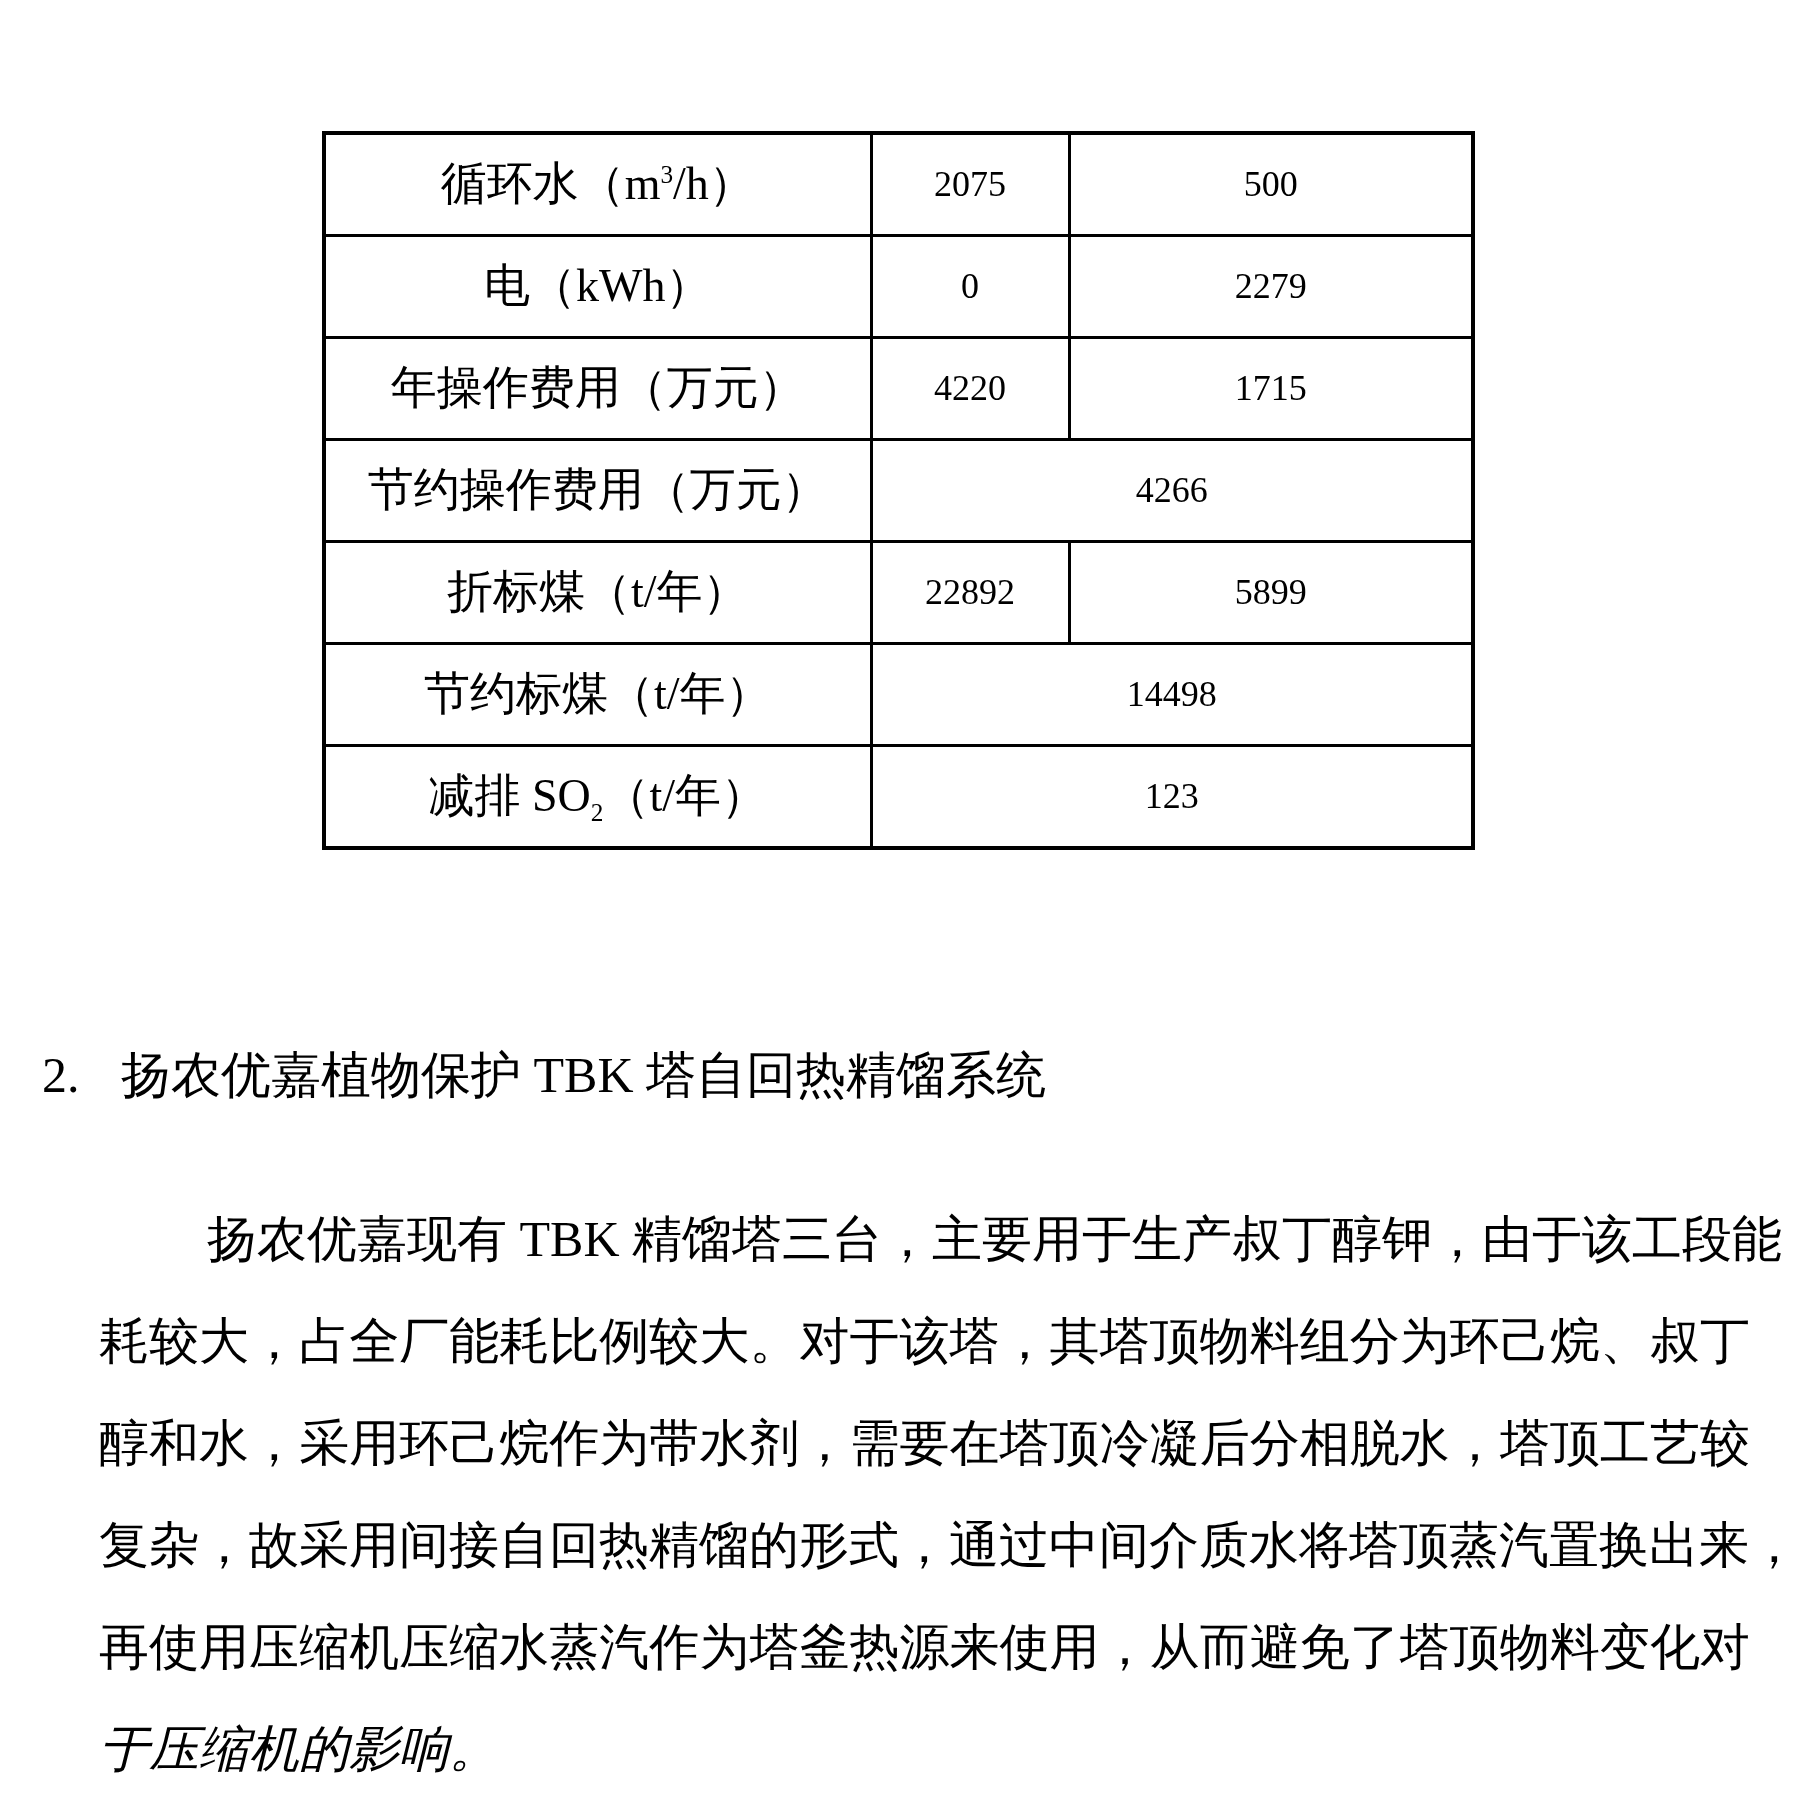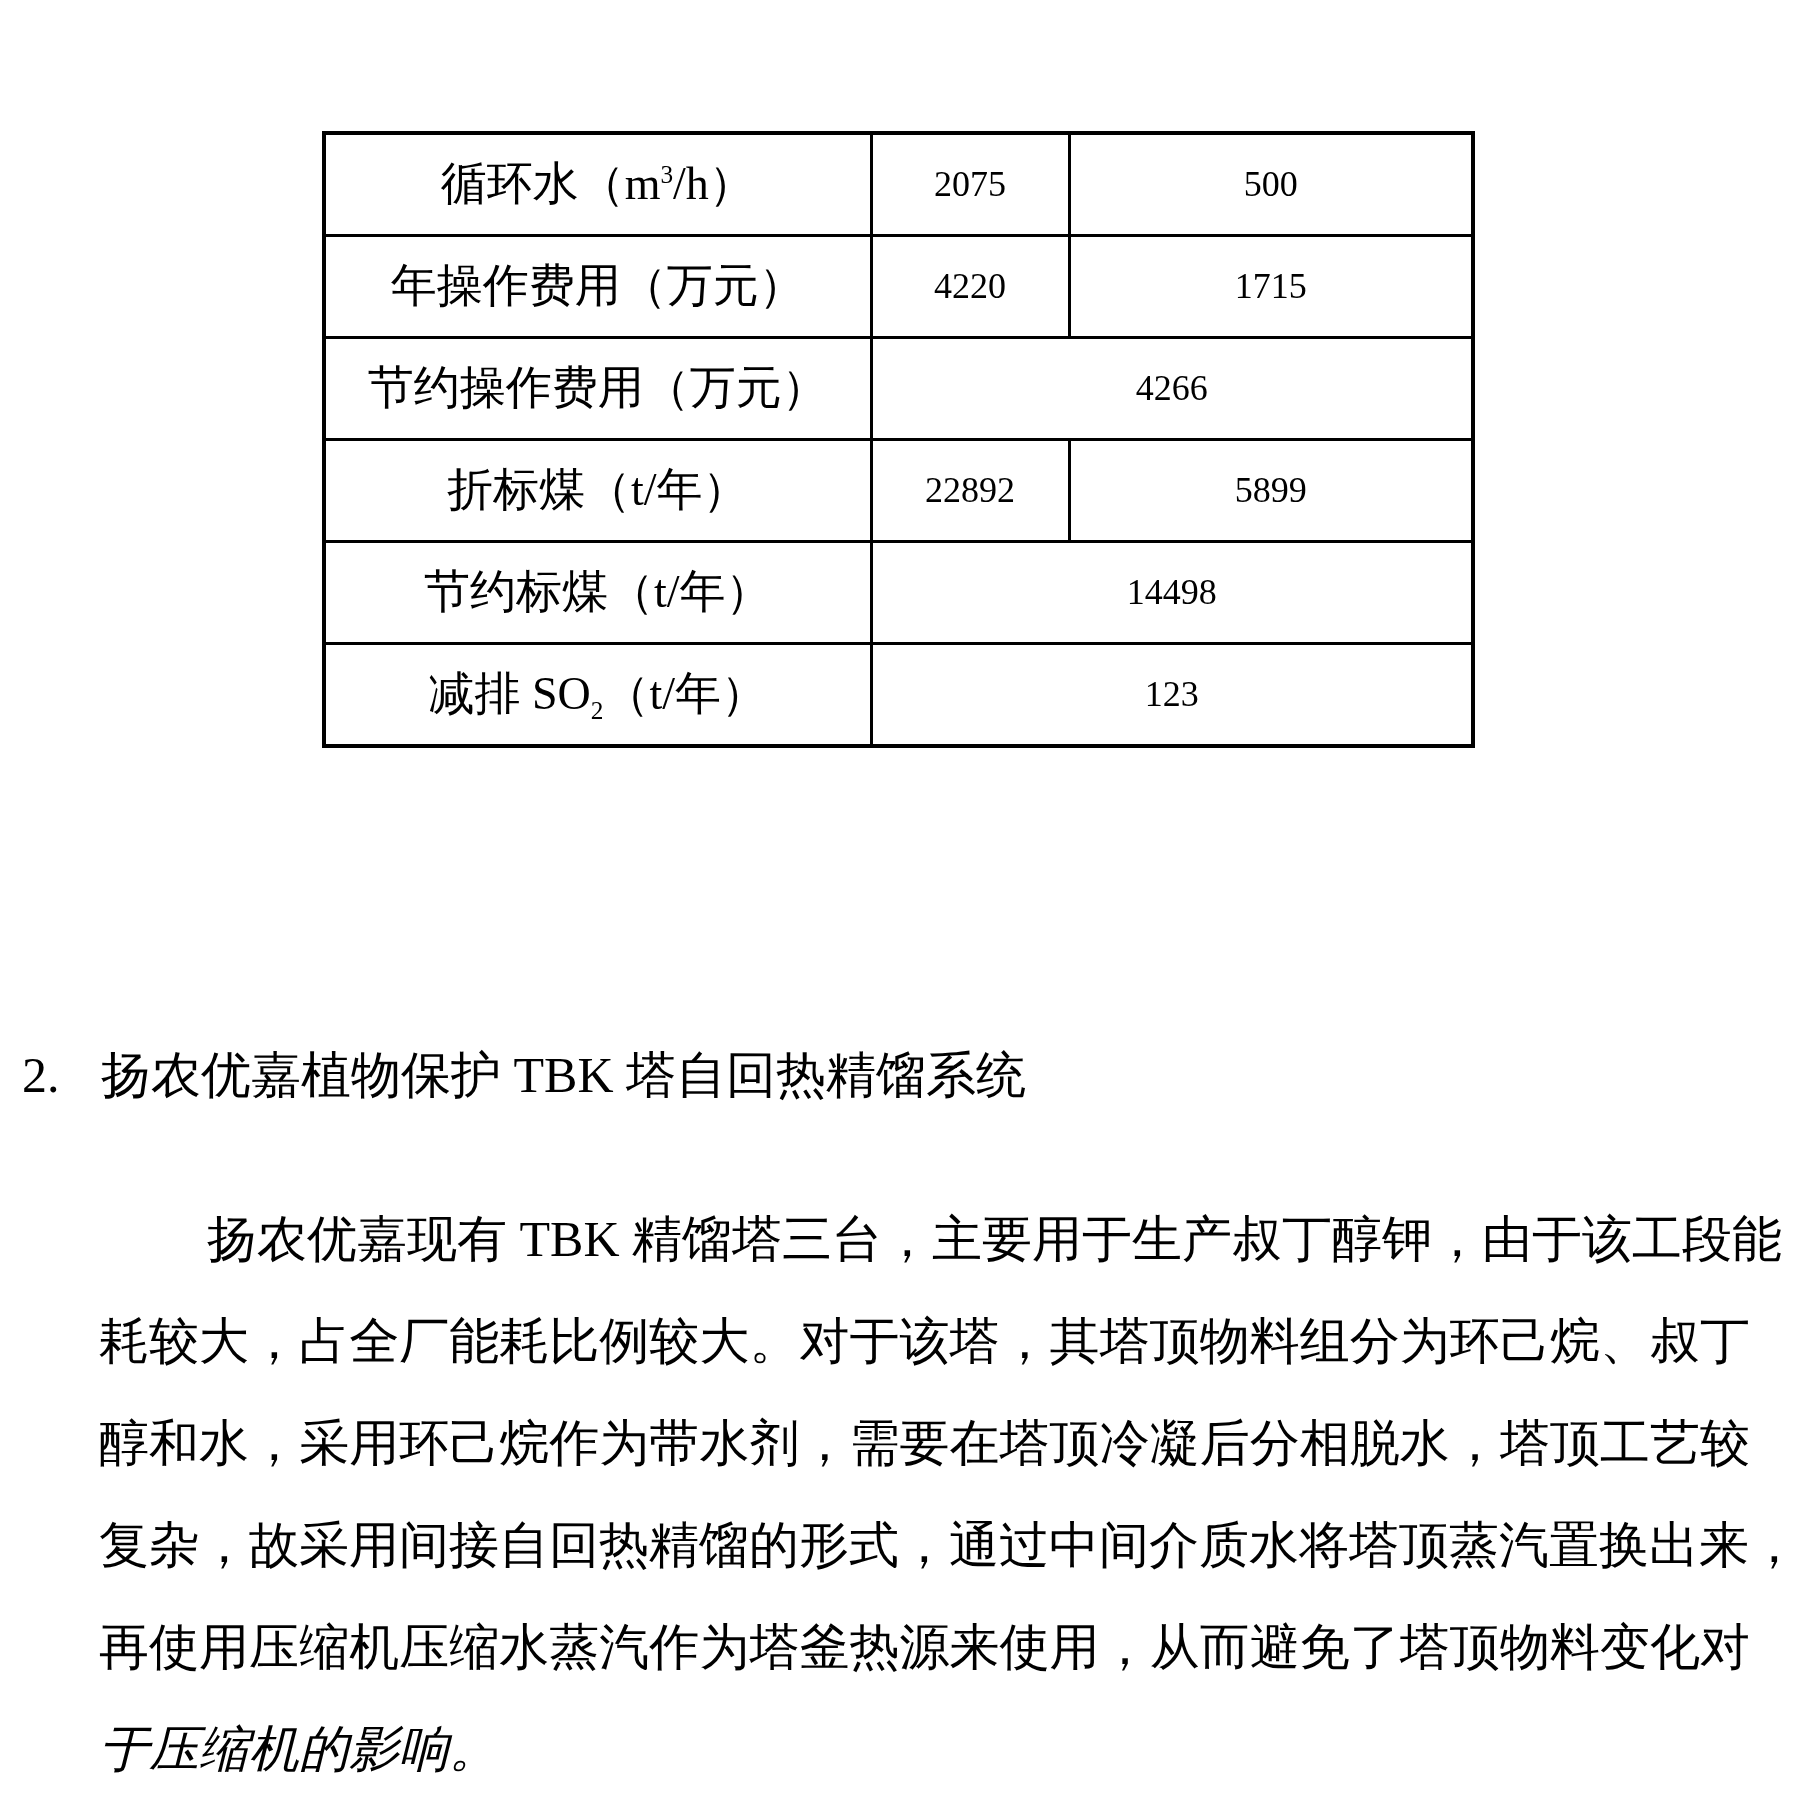--- a/index.html
+++ b/index.html
@@ -47,21 +47,21 @@
   }
   .doc-table sub {
     font-size: 0.55em;
     line-height: 0;
     vertical-align: sub;
   }
 
   
   .section-heading {
     position: absolute;
-    left: 22px;
+    left: 42px;
     top: 1040px;
     height: 70px;
     line-height: 70px;
     font-size: 50px;
     white-space: nowrap;
   }
   .section-heading .sec-num {
     display: inline-block;
     min-width: 79px;
   }
@@ -99,20 +99,25 @@
     <col style="width:198px">
     <col style="width:404px">
   </colgroup>
   <tbody>
     <tr>
       <td class="lbl"><span>循环水（m</span><sup>3</sup><span>/h）</span></td>
       <td class="val">2075</td>
       <td class="val">500</td>
     </tr>
     <tr>
+      <td class="lbl"><span>电（kWh）</span></td>
+      <td class="val">0</td>
+      <td class="val">2279</td>
+    </tr>
+    <tr>
       <td class="lbl"><span>年操作费用（万元）</span></td>
       <td class="val">4220</td>
       <td class="val">1715</td>
     </tr>
     <tr>
       <td class="lbl"><span>节约操作费用（万元）</span></td>
       <td class="val" colspan="2">4266</td>
     </tr>
     <tr>
       <td class="lbl"><span>折标煤（t/年）</span></td>

